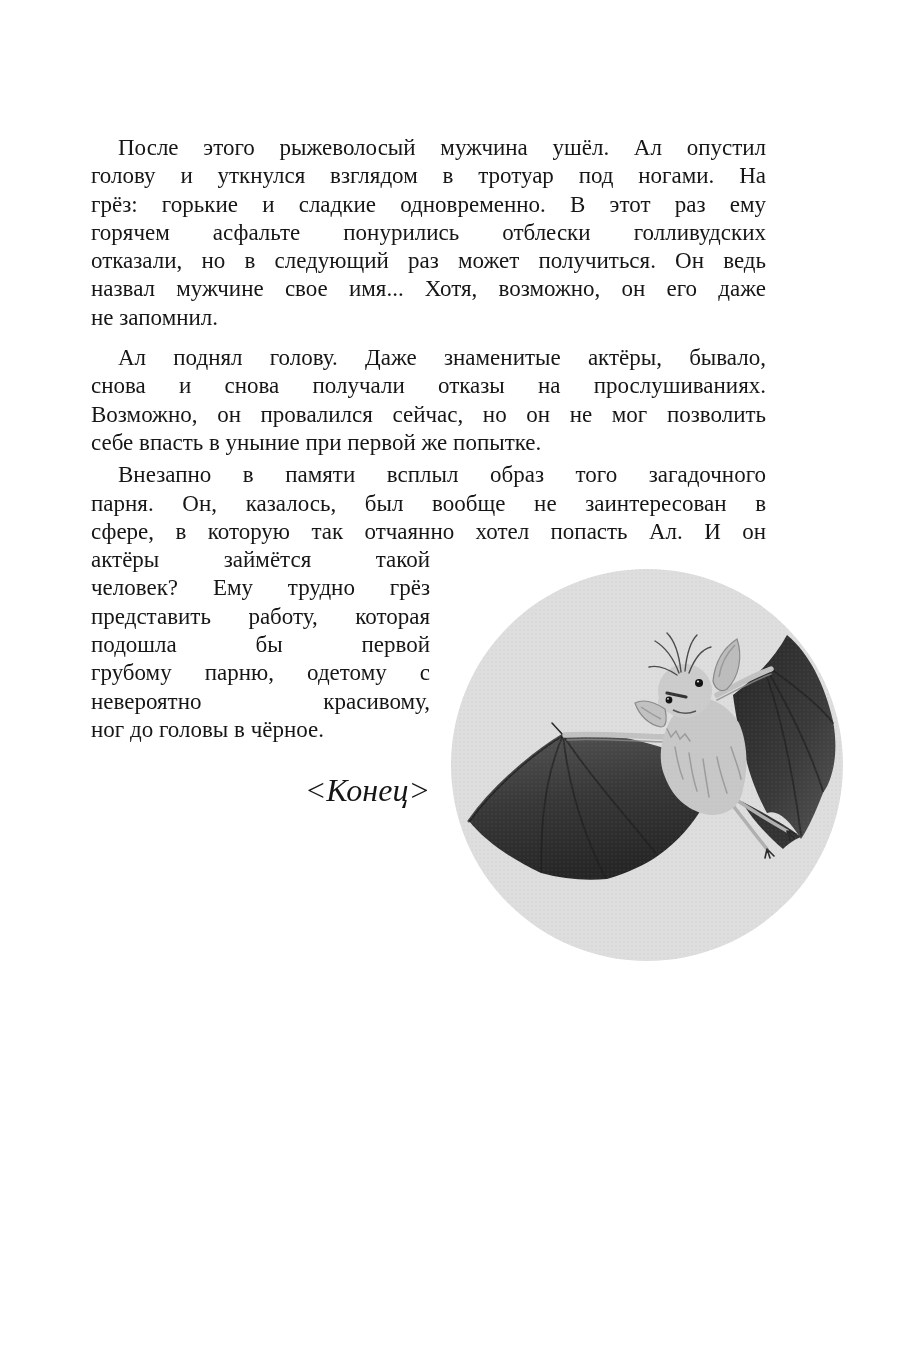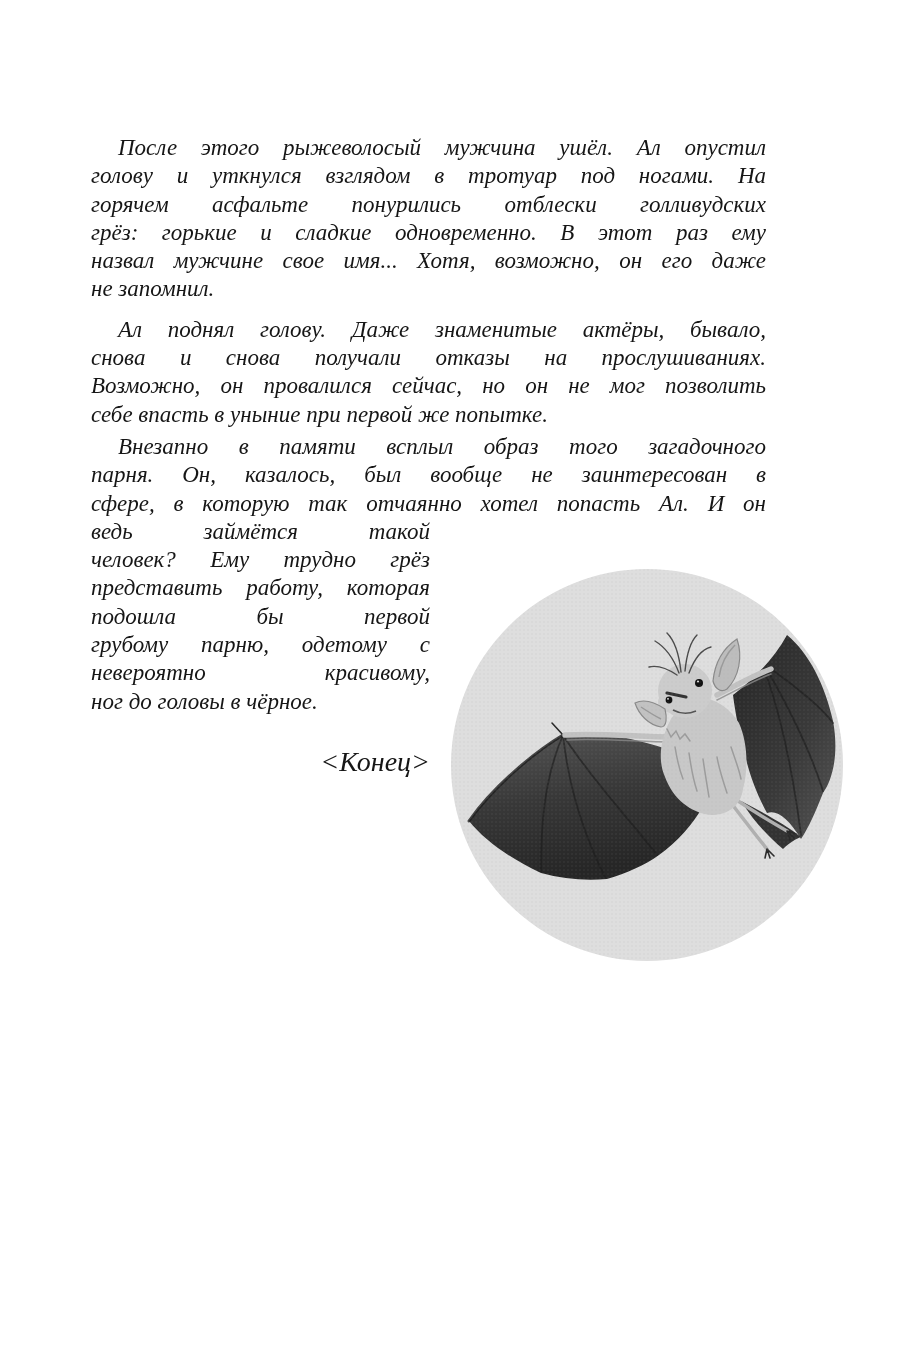--- a/index.html
+++ b/index.html
@@ -20,31 +20,30 @@
   .content{
     position:absolute; left:91px; top:134px; width:675px;
     font-size:23px;
   }
   .jline{
     text-align:justify;
     text-align-last:justify;
     height:28.3px; line-height:28.3px;
     overflow:hidden;
     white-space:normal;
-    font-style:italic;
   }
   .jline.indent{ padding-left:27px; }
   .jline.jlast{ text-align-last:left; }
   .para-2{ margin-top:12px; }
   .para-3{ margin-top:4px; }
   .narrow-col{ width:339px; }
   .end-line{
     width:339px; margin-top:31px;
     text-align:right; padding-right:5px;
-    font-style:italic; font-size:28px; line-height:30px;
+    font-style:italic; font-size:32px; line-height:30px;
     height:34px;
   }
   .illustration{
     position:absolute; left:451px; top:569px;
     width:392px; height:392px;
     border-radius:50%;
     background:var(--circle-bg);
     overflow:hidden;
   }
   .illustration svg{ display:block; width:100%; height:100%; }
@@ -59,41 +58,42 @@
 </head>
 <body>
 
 <div class="page">
 
   <div class="content">
 
     <div class="para para-1">
         <div class="jline indent">После этого рыжеволосый мужчина ушёл. Ал опустил</div>
         <div class="jline">голову и уткнулся взглядом в тротуар под ногами. На</div>
+        <div class="jline">грёз: горькие и сладкие одновременно. В этот раз ему</div>
         <div class="jline">горячем асфальте понурились отблески голливудских</div>
-        <div class="jline">грёз: горькие и сладкие одновременно. В этот раз ему</div>
+        <div class="jline">отказали, но в следующий раз может получиться. Он ведь</div>
         <div class="jline">назвал мужчине свое имя... Хотя, возможно, он его даже</div>
         <div class="jline jlast">не запомнил.</div>
       </div>
 
     <div class="para para-2">
         <div class="jline indent">Ал поднял голову. Даже знаменитые актёры, бывало,</div>
         <div class="jline">снова и снова получали отказы на прослушиваниях.</div>
         <div class="jline">Возможно, он провалился сейчас, но он не мог позволить</div>
         <div class="jline jlast">себе впасть в уныние при первой же попытке.</div>
       </div>
 
     <div class="para para-3">
         <div class="jline indent">Внезапно в памяти всплыл образ того загадочного</div>
         <div class="jline">парня. Он, казалось, был вообще не заинтересован в</div>
         <div class="jline">сфере, в которую так отчаянно хотел попасть Ал. И он</div>
       </div>
 
     <div class="para narrow-col">
-        <div class="jline">ведь займётся такой</div>
+        <div class="jline">актёры займётся такой</div>
         <div class="jline">человек? Ему трудно грёз</div>
         <div class="jline">представить работу, которая</div>
         <div class="jline">подошла бы первой</div>
         <div class="jline">грубому парню, одетому с</div>
         <div class="jline">невероятно красивому,</div>
         <div class="jline jlast">ног до головы в чёрное.</div>
       </div>
 
     <div class="end-line">&lt;Конец&gt;</div>
   </div>

